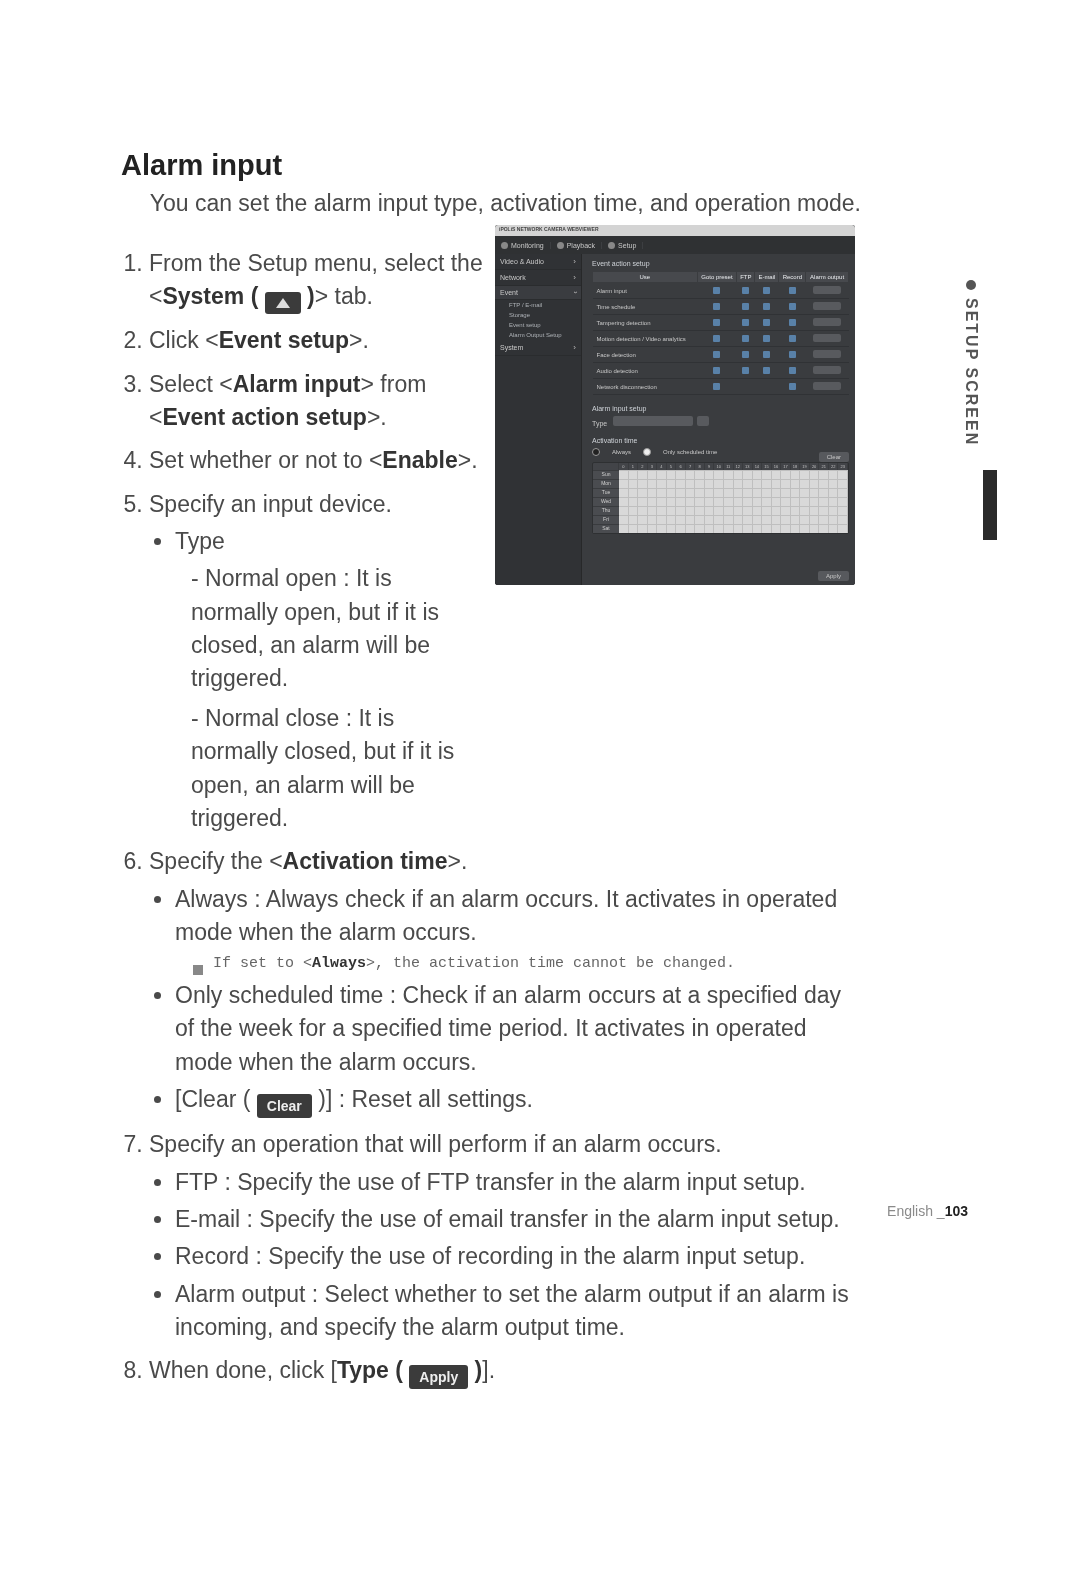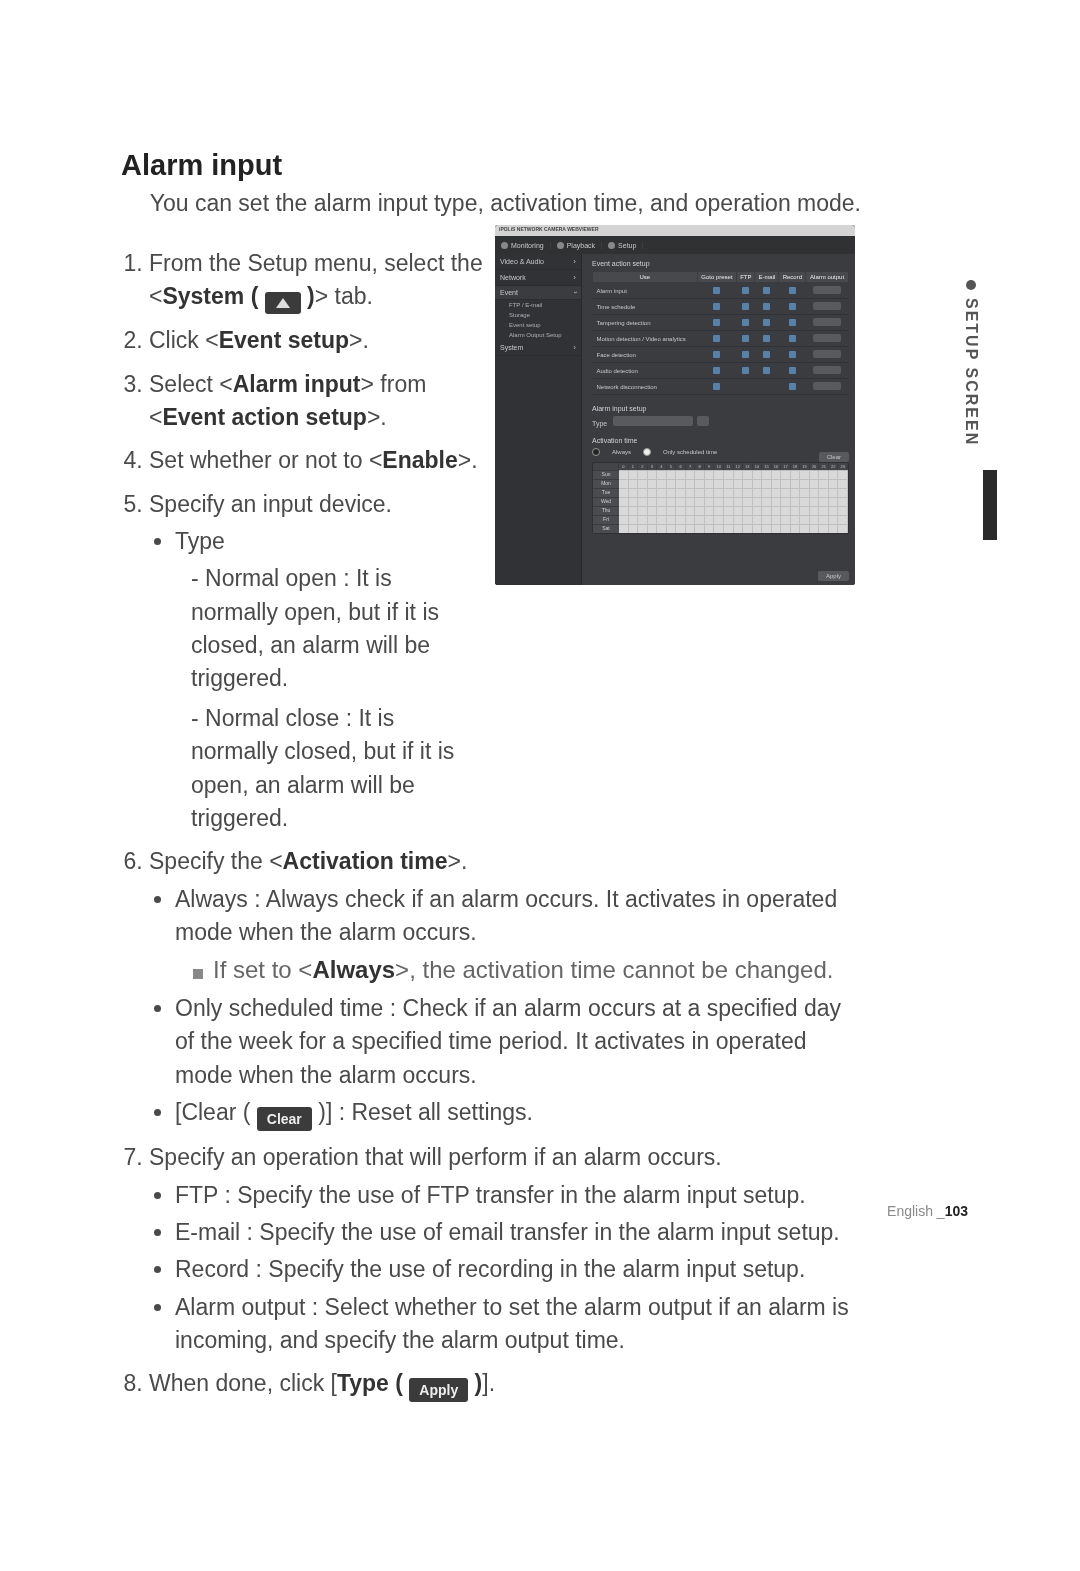--- a/index.html
+++ b/index.html
@@ -62,25 +62,26 @@
   }
   ul.dashes > li {
     margin-bottom: 6px;
   }
   ul.dashes > li::before {
     content: "-  ";
   }
   .b { font-weight: 700; color: #333; }
   .note-row {
     display: flex;
-    align-items: center;
+    align-items: flex-end;
     gap: 10px;
     margin: 4px 0 4px 18px;
-    font-size: 24px;
+    font-size: 15px;
     color: #666;
+    font-family: Liberation Mono, monospace;
   }
   .note-row .sq {
     width: 10px; height: 10px; background: #888; margin-top: 7px;
     flex: 0 0 auto;
   }
   .icon-pill {
     display: inline-flex;
     align-items: center;
     justify-content: center;
     width: 36px; height: 22px;

